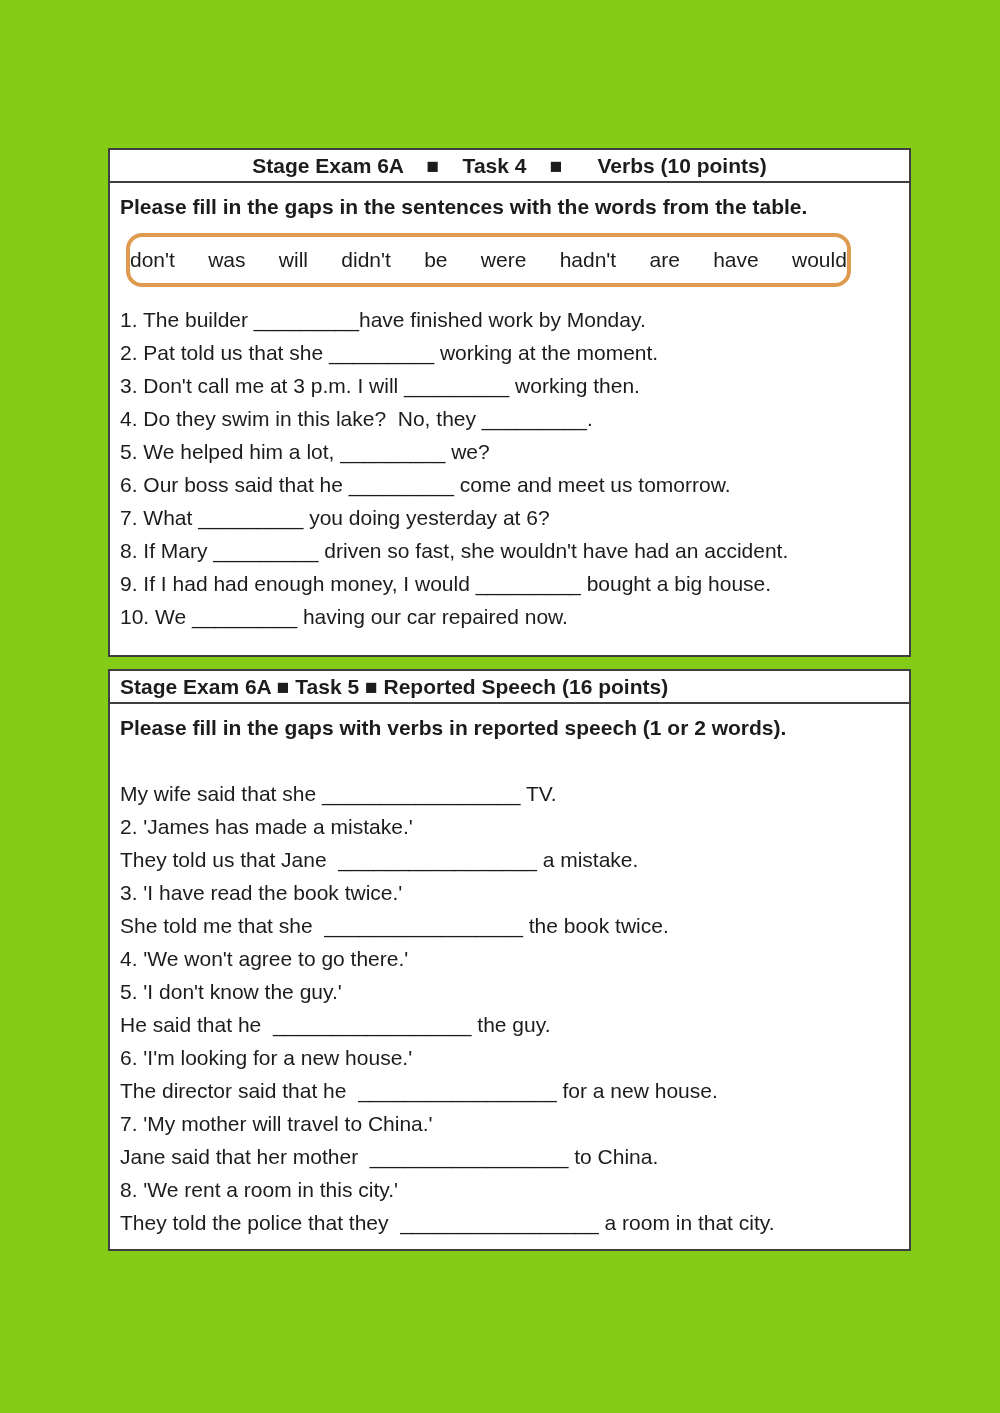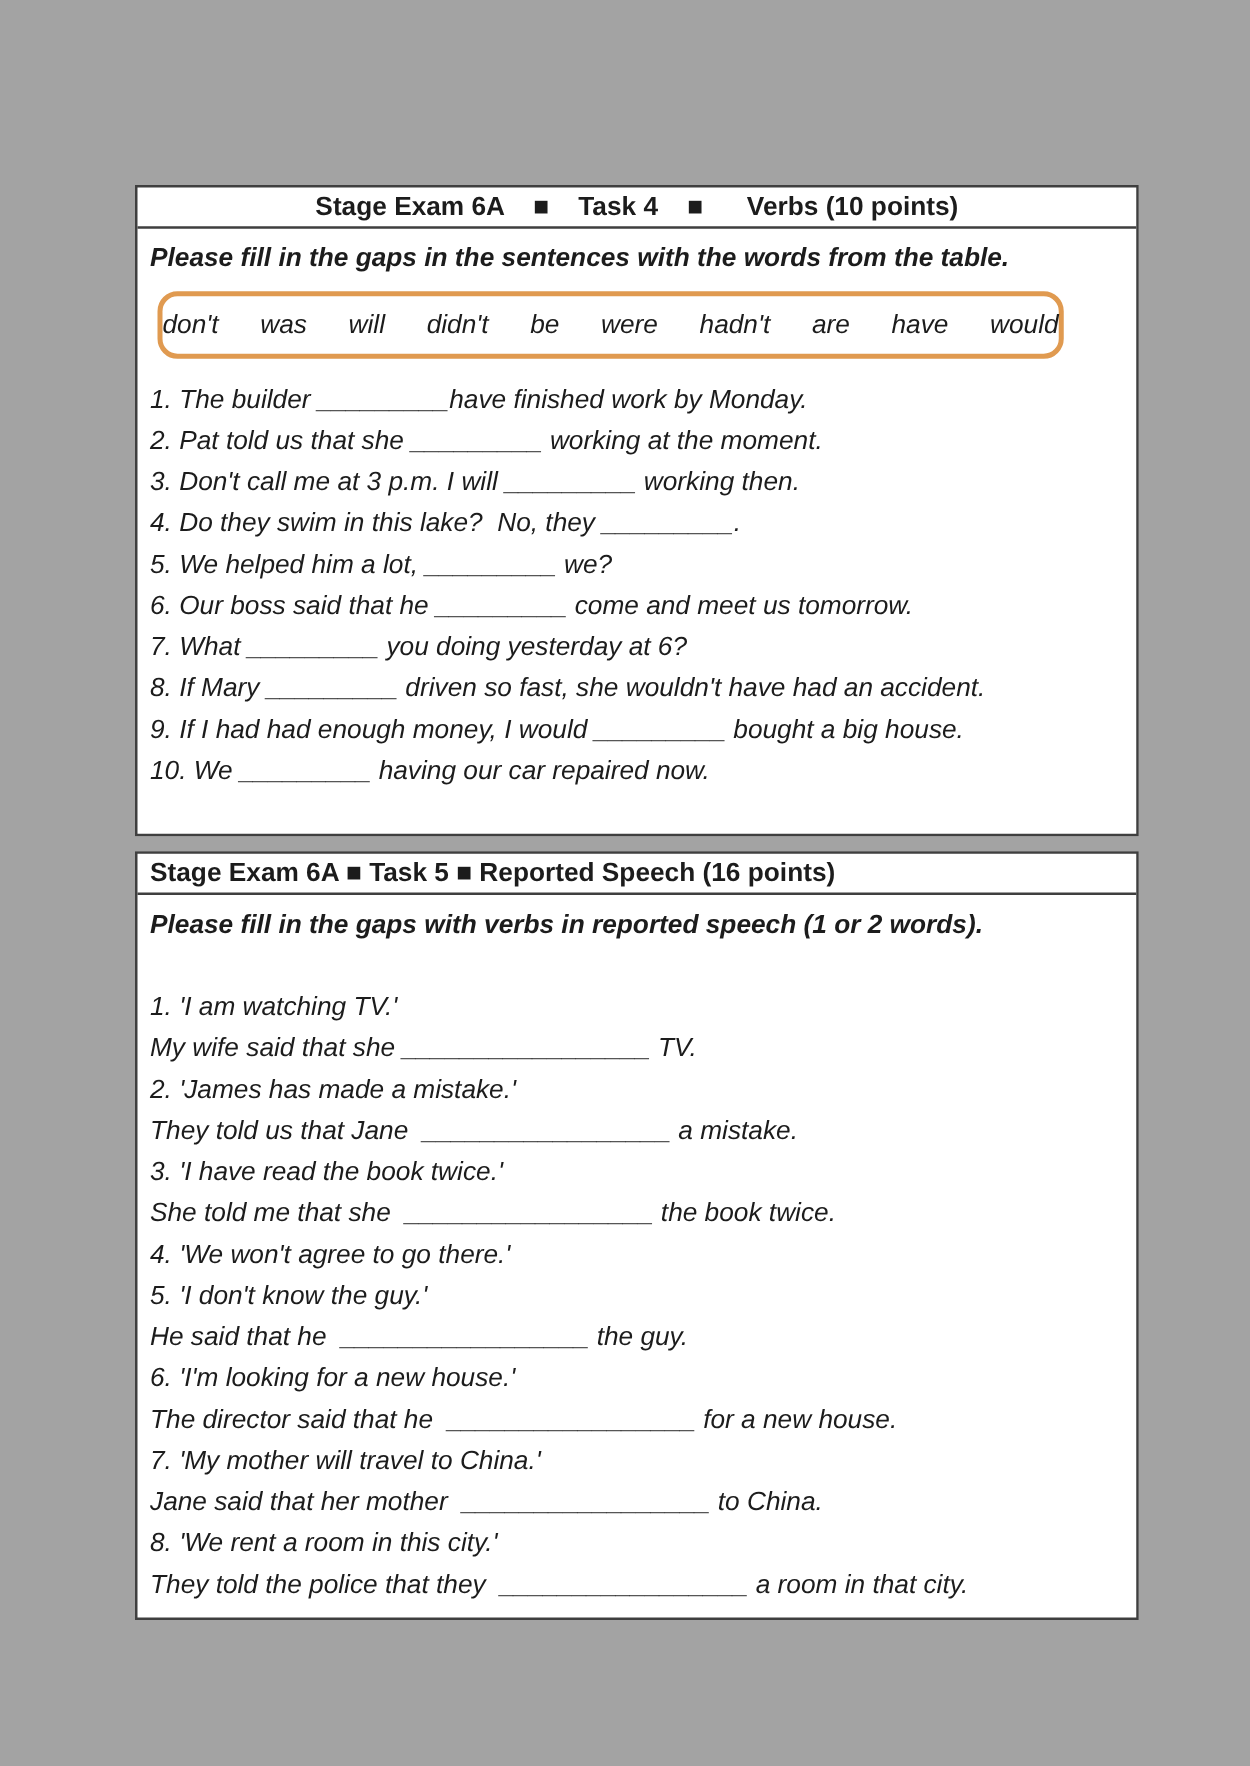--- a/index.html
+++ b/index.html
@@ -6,21 +6,21 @@
     margin: 0;
     padding: 0;
     background: #ffffff;
     font-family: "Liberation Sans", sans-serif;
     color: #1c1c1c;
   }
   .page {
     position: relative;
     width: 1000px;
     height: 1413px;
-    background: #a3a3a3;
+    background: #84cc16;
     overflow: hidden;
   }
   .sheet {
     position: absolute;
     left: 108px;
     top: 148px;
     width: 803px;
   }
   .wtable {
     border: 2px solid #3f3f3f;
@@ -32,23 +32,22 @@
   .thead {
     border-bottom: 2px solid #3f3f3f;
     font-weight: bold;
     font-size: 21px;
     line-height: 29px;
     padding: 1px 10px;
     white-space: pre;
   }
   .thead.centered { text-align: center; }
   .tbody {
-    padding: 8px 12px 34px 10px;
+    padding: 8px 12px 22px 10px;
     font-size: 21px;
-    font-style: italic;
   }
   .instruction {
     margin: 0;
     font-weight: bold;
     line-height: 32px;
   }
   .wordbank {
     margin: 10px 6px 16px 6px;
     width: 717px;
     height: 46px;
@@ -107,21 +106,20 @@
           </div>
       </div>
     </section>
 
     <section class="wtable">
       <div class="thead">Stage Exam 6A ■ Task 5 ■ Reported Speech (16 points)</div>
       <div class="tbody task5-body">
         <p class="instruction">Please fill in the gaps with verbs in reported speech (1 or 2 words).</p>
         <div class="lines">
 
-        <p class="sentence">1. 'I am watching TV.'</p>
             <p class="sentence">My wife said that she _________________ TV.</p>
             <p class="sentence">2. 'James has made a mistake.'</p>
             <p class="sentence">They told us that Jane  _________________ a mistake.</p>
             <p class="sentence">3. 'I have read the book twice.'</p>
             <p class="sentence">She told me that she  _________________ the book twice.</p>
             <p class="sentence">4. 'We won't agree to go there.'</p>
             <p class="sentence">5. 'I don't know the guy.'</p>
             <p class="sentence">He said that he  _________________ the guy.</p>
             <p class="sentence">6. 'I'm looking for a new house.'</p>
             <p class="sentence">The director said that he  _________________ for a new house.</p>

